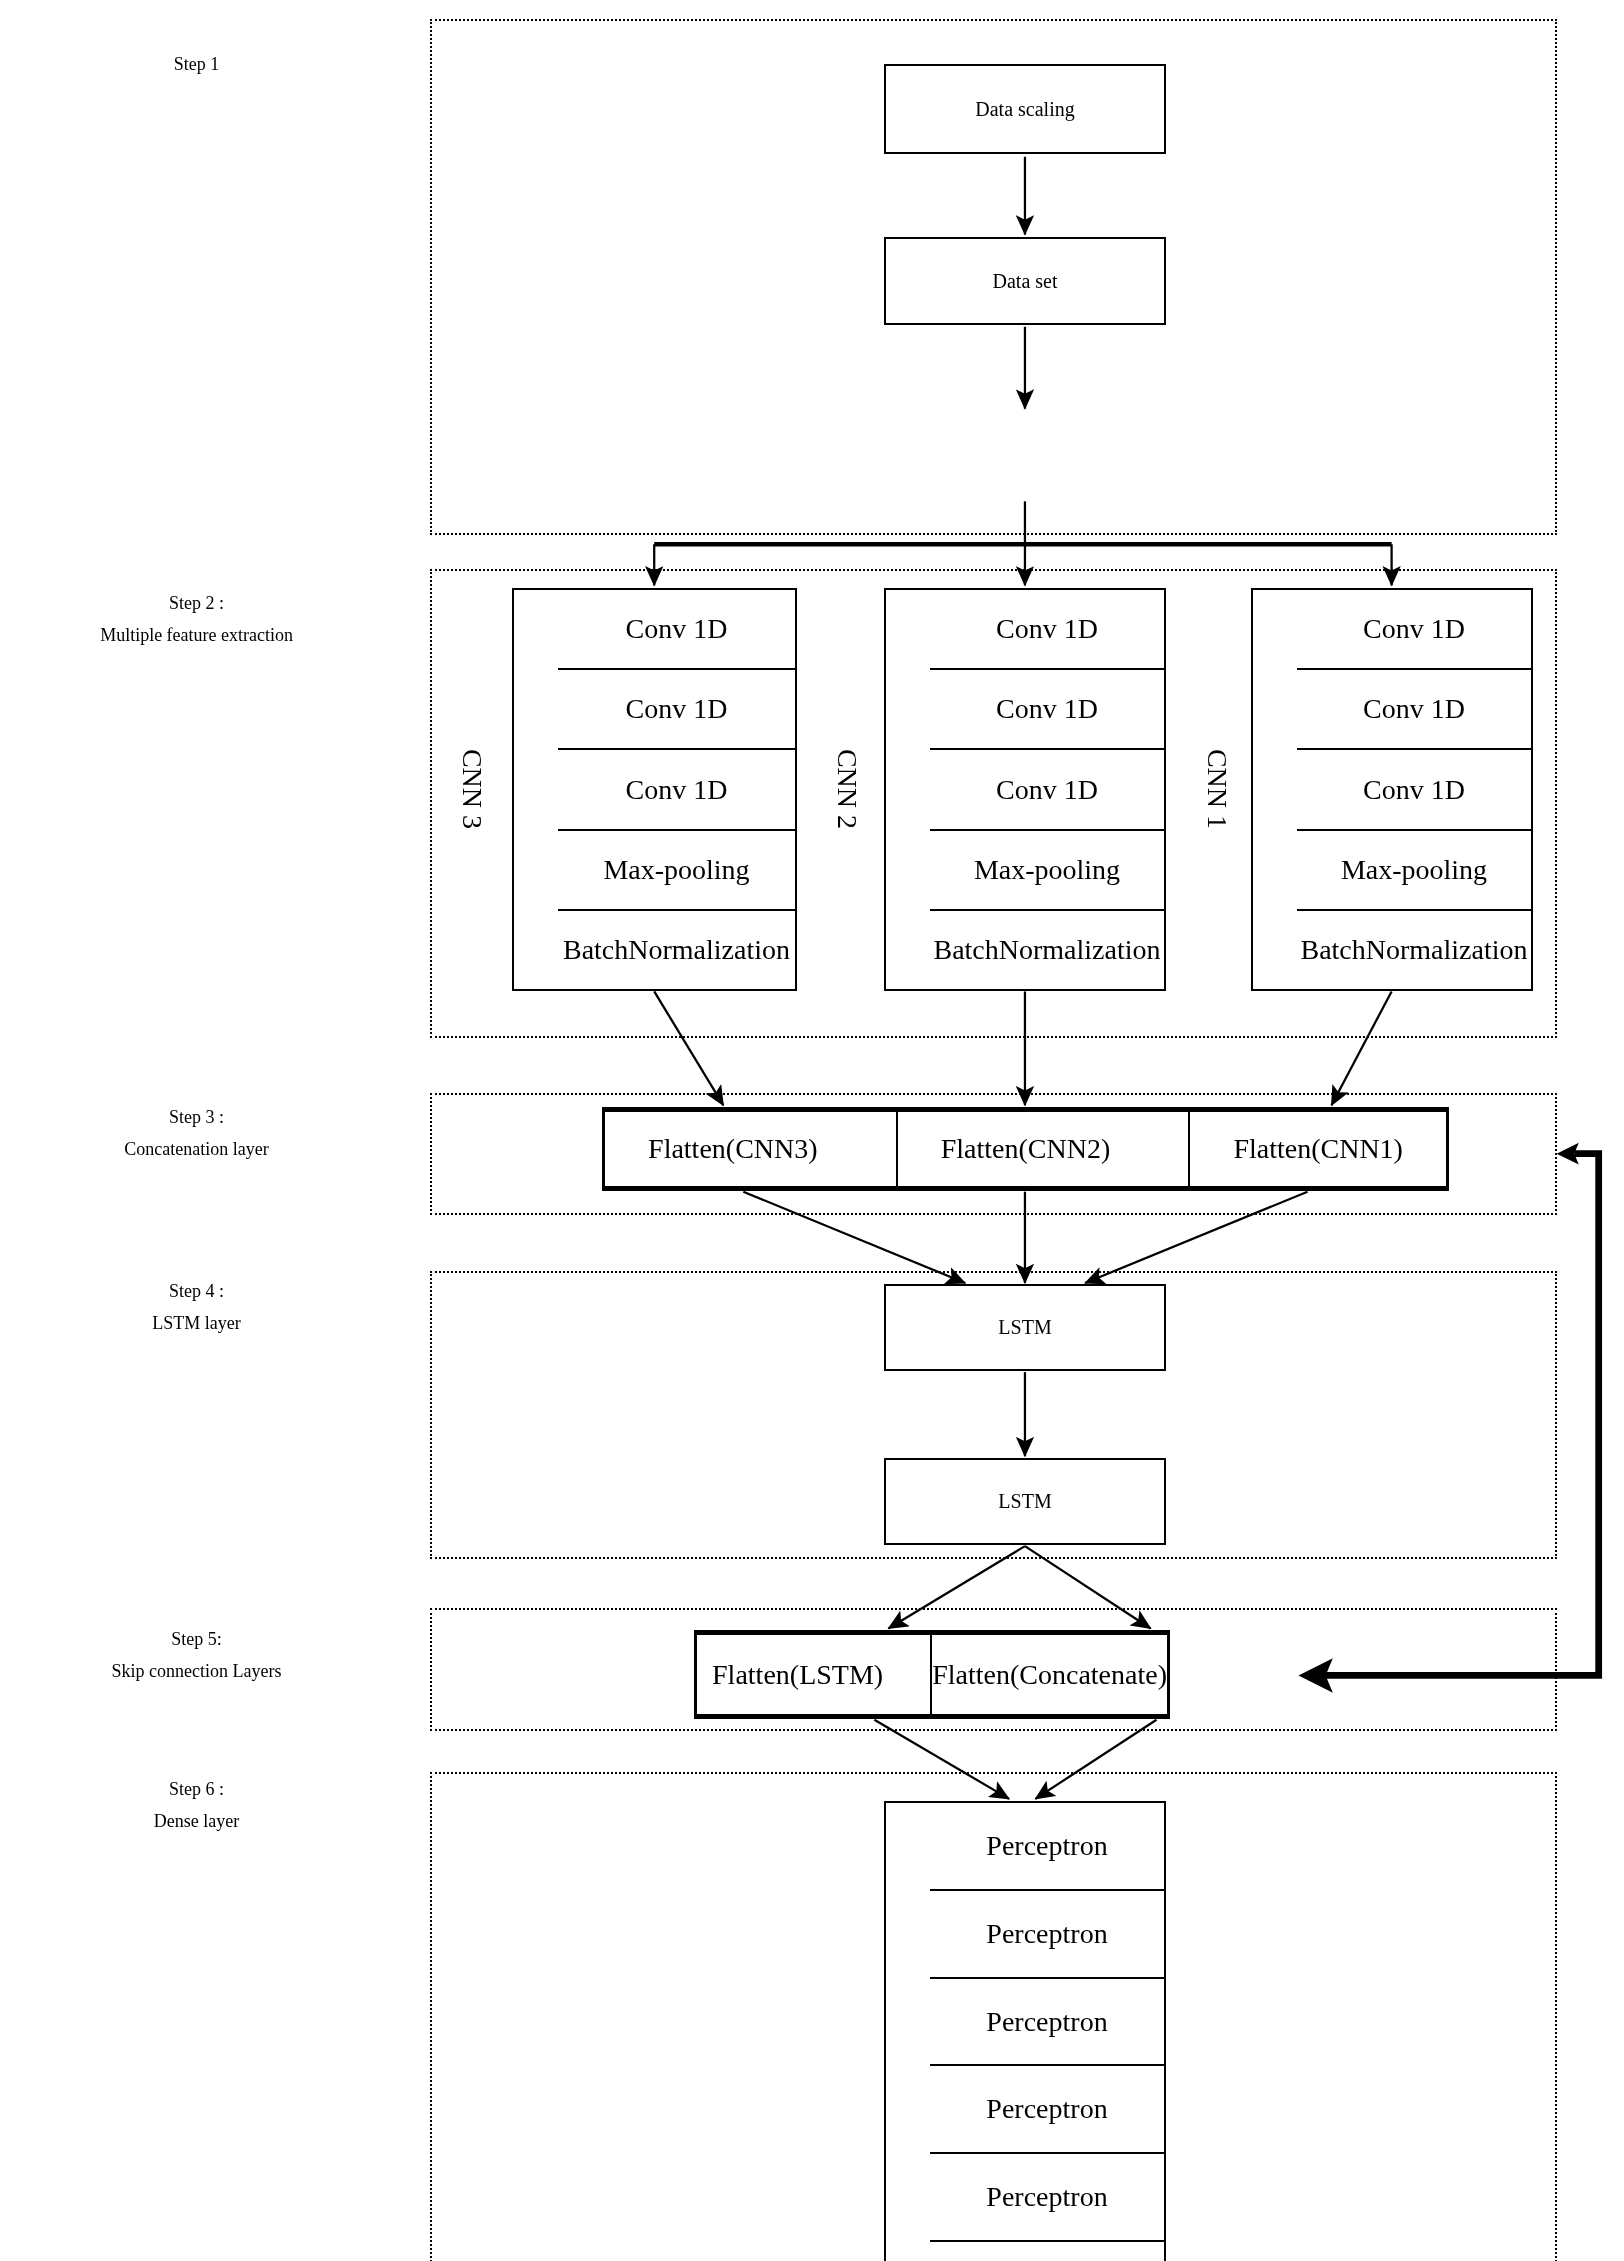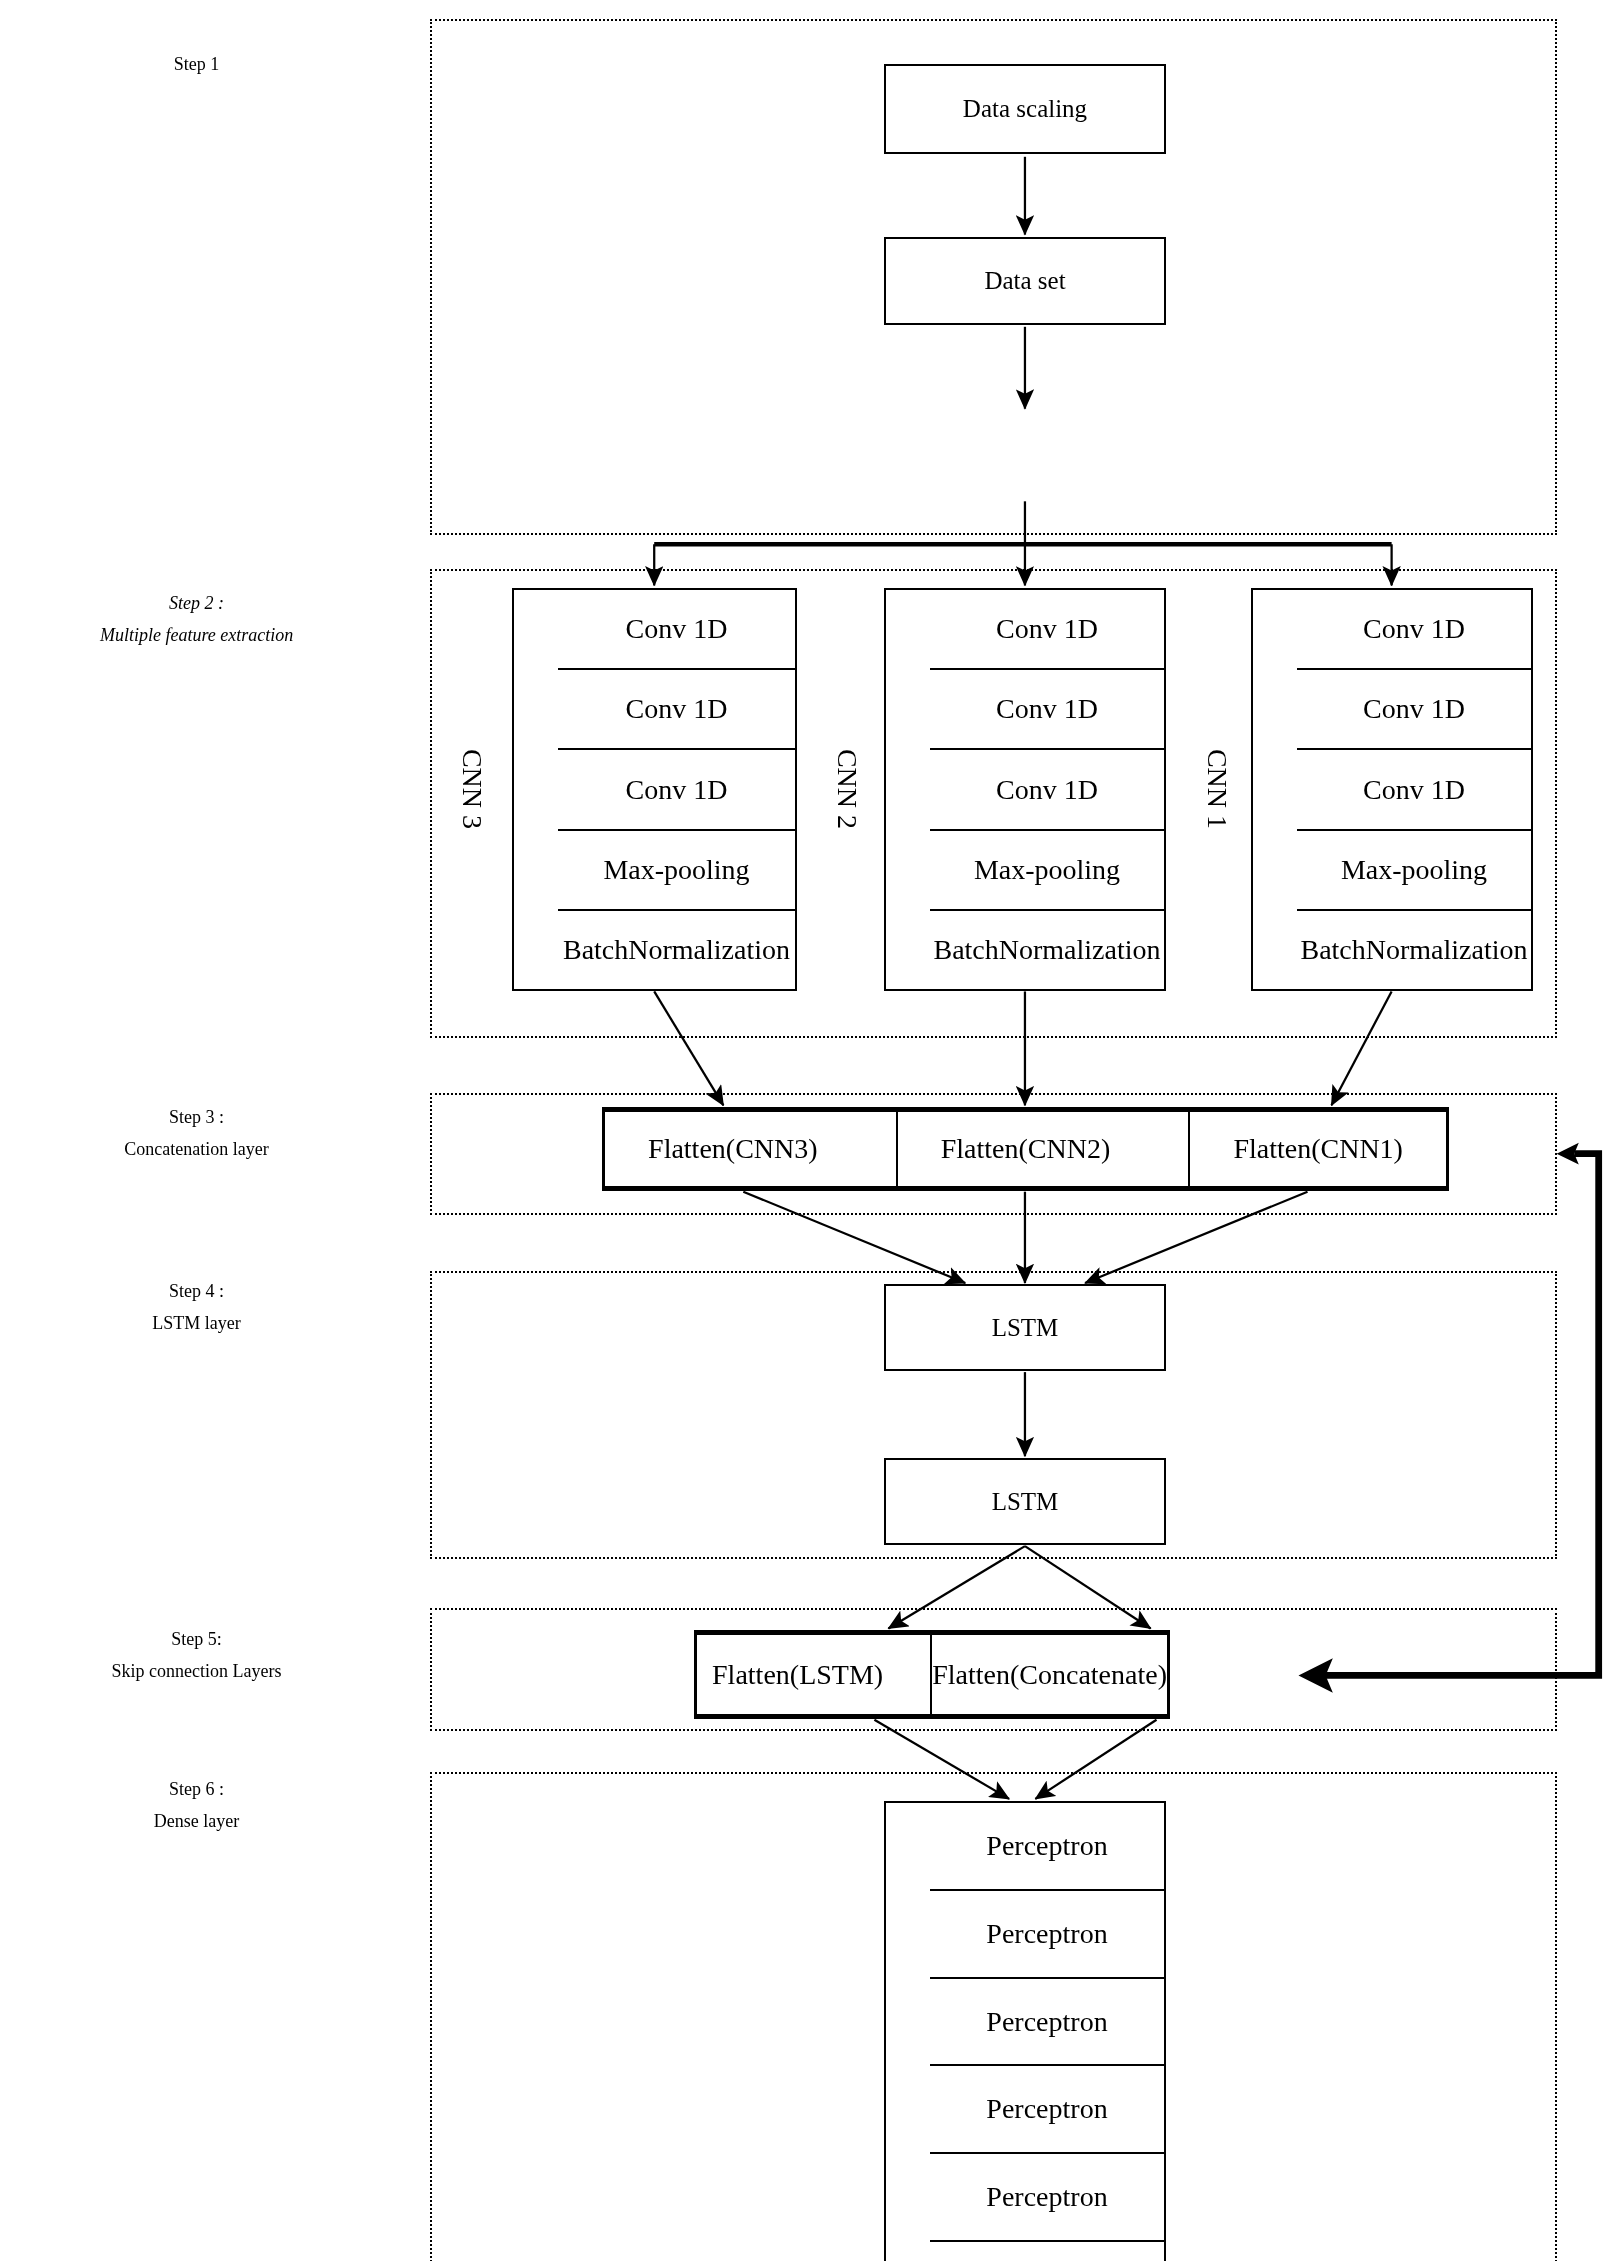--- a/index.html
+++ b/index.html
@@ -21,21 +21,21 @@
     left:13.6px;width:366px;
     text-align:center;
     font-size:18px;line-height:32px;
     white-space:nowrap;
   }
   .node{
     position:absolute;
     border:2.7px solid #000;
     box-sizing:border-box;
     display:flex;align-items:center;justify-content:center;
-    font-size:25px;
+    font-size:20px;
     background:#fff;
     white-space:nowrap;
   }
   .stack{
     position:absolute;
     border:2.7px solid #000;
     box-sizing:border-box;
     display:flex;flex-direction:column;
     background:#fff;
     padding-left:44px;
@@ -82,21 +82,21 @@
   <div class="stepbox" style="top:19px;height:516px;"></div>
   <div class="stepbox" style="top:569px;height:469px;"></div>
   <div class="stepbox" style="top:1093px;height:122px;"></div>
   <div class="stepbox" style="top:1271px;height:288px;"></div>
   <div class="stepbox" style="top:1608px;height:123px;"></div>
   <div class="stepbox" style="top:1772px;height:582px;"></div>
 
   <div class="steplabel" style="top:48px;">
     <div>Step 1</div>
   </div>
-  <div class="steplabel" style="top:587px;font-style:italic;">
+  <div class="steplabel" style="top:587px;">
     <div>Step 2 :</div>
     <div>Multiple feature extraction</div>
   </div>
   <div class="steplabel" style="top:1101px;">
     <div>Step 3 :</div>
     <div>Concatenation layer</div>
   </div>
   <div class="steplabel" style="top:1275px;">
     <div>Step 4 :</div>
     <div>LSTM layer</div>

